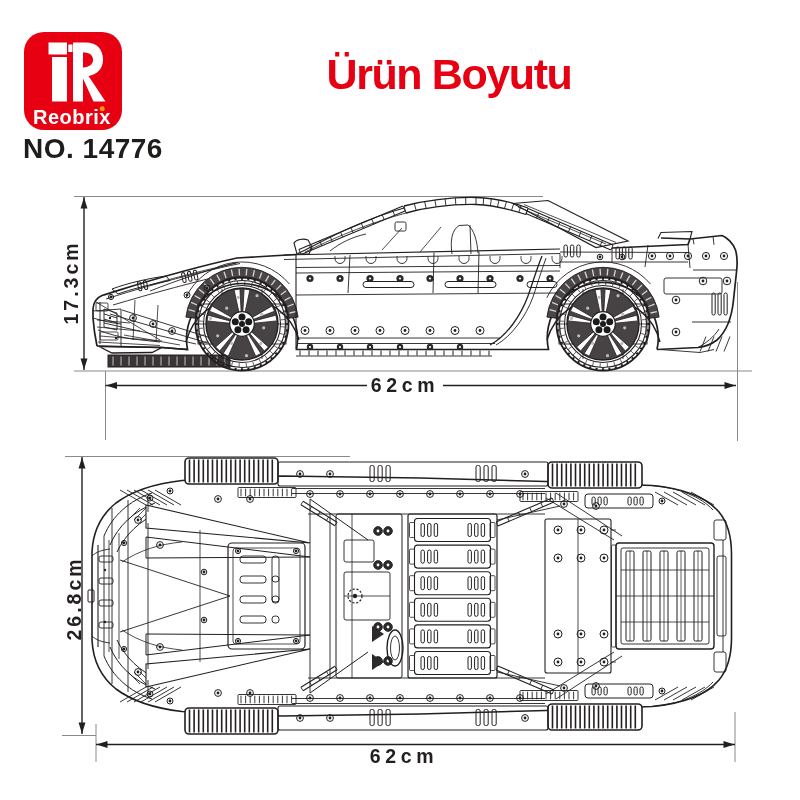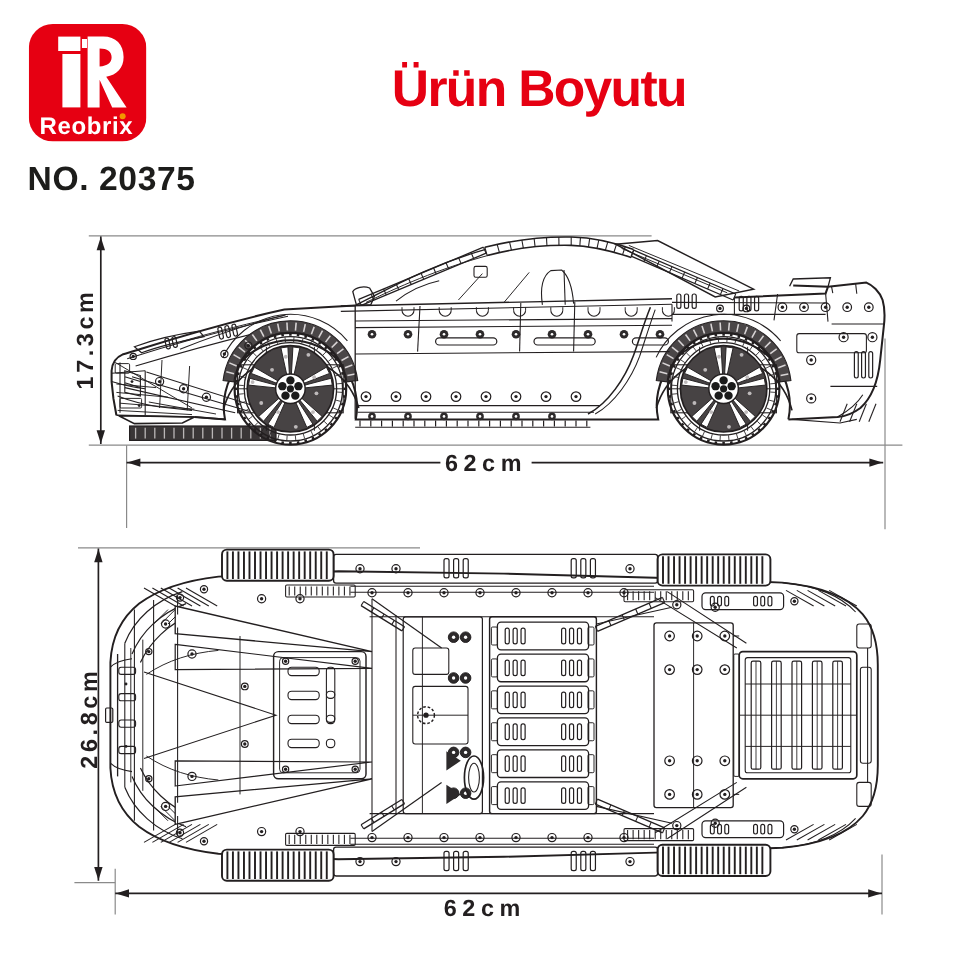--- a/index.html
+++ b/index.html
@@ -1,17 +1,17 @@
 <!DOCTYPE html>
 <html><head>
 <meta charset="utf-8">
 <style>
 html,body{margin:0;padding:0;width:800px;height:800px;background:#ffffff;overflow:hidden}
 body{font-family:"Liberation Sans",sans-serif;position:relative}
-#logo{position:absolute;left:24px;top:20px}
+#logo{position:absolute;left:24px;top:32px}
 #no{position:absolute;left:23px;top:133px;font-size:28px;font-weight:bold;color:#1d1d1b;letter-spacing:0.5px}
 #title{position:absolute;left:0;top:50px;width:898px;text-align:center;font-size:43px;font-weight:bold;color:#e60012;letter-spacing:-1.4px}
 #art{position:absolute;left:0;top:0}
 </style>
 </head>
 <body>
 <div id="art"><svg width="800" height="800" viewBox="0 0 800 800">
 <g id="side">
 <line x1="74.0" y1="196.5" x2="543.0" y2="196.5" stroke="#8a8a8a" stroke-width="1.0" stroke-linecap="butt"></line>
 <line x1="74.0" y1="371.0" x2="752.0" y2="371.0" stroke="#8a8a8a" stroke-width="1.0" stroke-linecap="butt"></line>
@@ -1115,14 +1115,14 @@
 <rect x="0" y="0" width="98" height="98" rx="20" fill="#e60012"></rect>
 <g fill="#ffffff">
 <rect x="24.5" y="10.5" width="18.5" height="12"></rect>
 <rect x="44.3" y="12.5" width="4.2" height="7.5"></rect>
 <rect x="28" y="25" width="15" height="44.5"></rect>
 <path fill-rule="evenodd" d="M 49,10.5 L 62,10.5 C 72.5,10.5 79,17 79,27.5 C 79,36.5 73.5,42.5 64.5,44 L 81.5,69.5 L 69.5,69.5 L 59,46.5 L 59,69.5 L 49,69.5 Z M 59,20.5 C 65.5,20.5 69,23 69,27.8 C 69,32.5 65.5,35 59,35.5 Z"></path>
 </g>
 <text x="48" y="91.5" text-anchor="middle" fill="#ffffff" style="font-family:'Liberation Sans',sans-serif;font-weight:bold;font-size:20px;letter-spacing:0.5px">Reobrix</text>
 <circle cx="78.2" cy="76.8" r="2.5" fill="#f29600"></circle>
 </svg></div>
-<div id="no">NO. 20375</div>
+<div id="no">NO. 14776</div>
 <div id="title">Ürün Boyutu</div>
 
 </body></html>

